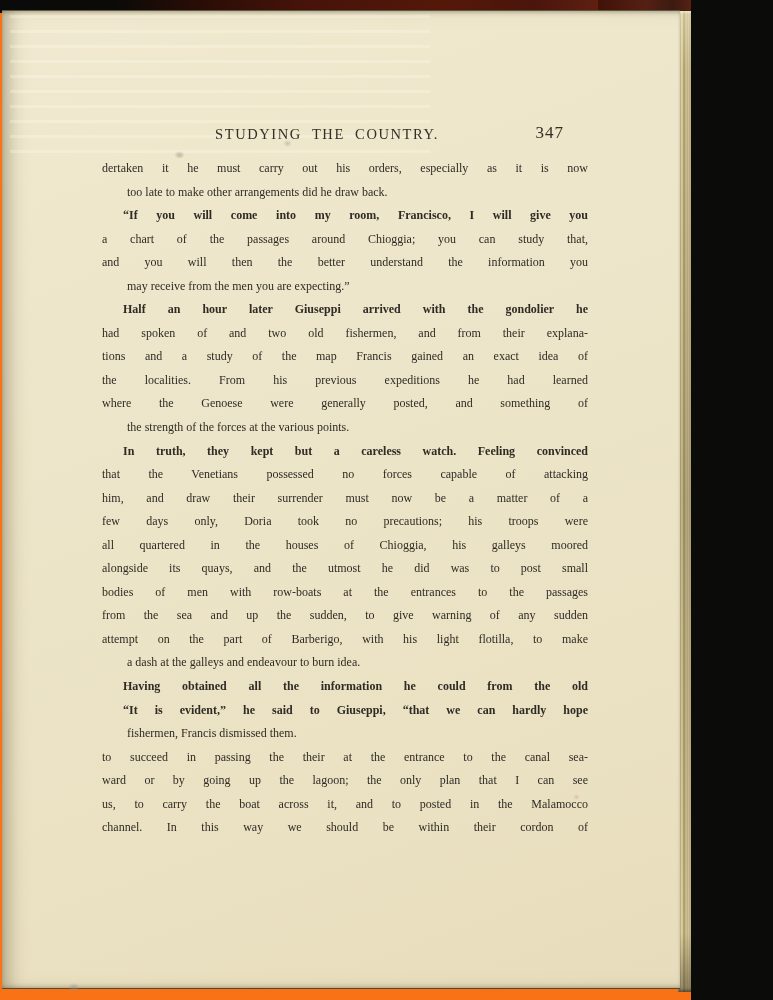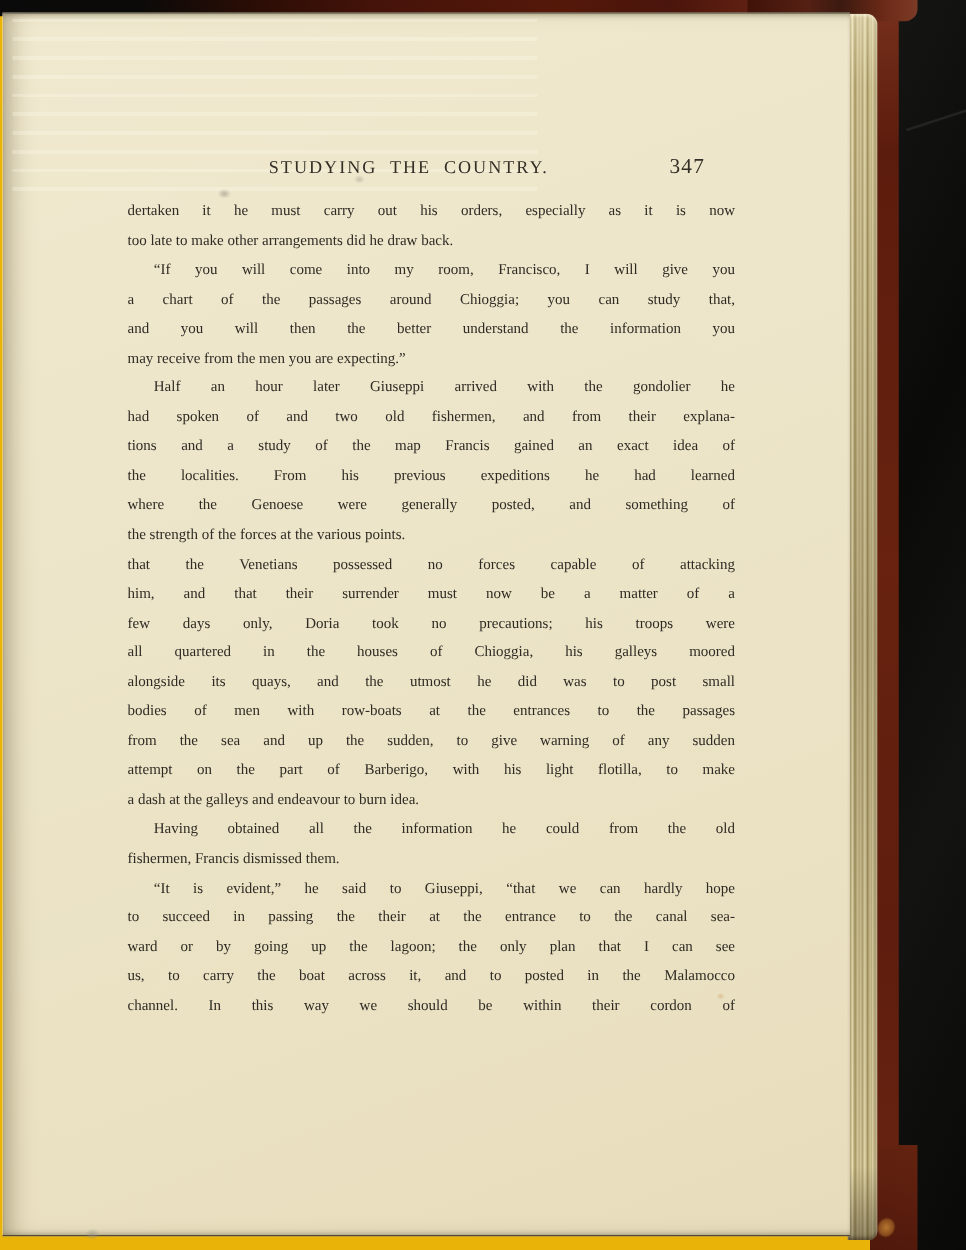--- a/index.html
+++ b/index.html
@@ -1,20 +1,20 @@
 <!DOCTYPE html>
 <html><head>
 <meta charset="utf-8">
 <style>
   html, body { margin: 0; padding: 0; background: #0b0b0a; }
   .scene {
     position: relative;
-    width: 773px; height: 1000px;
+    width: 691px; height: 1000px;
     overflow: hidden;
-    background: #eab308;
+    background: #f97316;
     font-family: "Liberation Serif", "DejaVu Serif", serif;
   }
   
   .right-dark {
     position: absolute; left: 716px; top: 0; width: 57px; height: 1000px;
     background: linear-gradient(115deg, #151514 0%, #0a0a09 35%, #131312 65%, #090908 100%);
   }
   .right-dark .scratch {
     position: absolute; left: 8px; top: 95px; width: 52px; height: 2px;
     background: rgba(120,120,110,0.18); transform: rotate(-18deg);
@@ -98,22 +98,22 @@
   
   .textblock {
     position: absolute; left: 100px; top: 146px; width: 486px;
     color: #2f2b24; font-size: 12px;
   }
   .ln {
     height: 23.55px; line-height: 23.55px;
     text-align: justify; text-align-last: justify;
     overflow: hidden; white-space: nowrap;
   }
-  .ln.end { text-align-last: left; white-space: normal; }
-  .ln.ind { text-indent: 21px; }
+  .ln.end { text-align-last: left; white-space: normal; margin-left: 25px; }
+  .ln.ind { text-indent: 21px; font-weight: bold; }
 </style>
 </head>
 <body>
 
 <div class="scene">
 
   <div class="right-dark">
     <div class="scratch"></div>
   </div>
 
@@ -143,32 +143,33 @@
       <div class="ln ind">“If you will come into my room, Francisco, I will give you</div>
       <div class="ln">a chart of the passages around Chioggia; you can study that,</div>
       <div class="ln">and you will then the better understand the information you</div>
       <div class="ln end">may receive from the men you are expecting.”</div>
       <div class="ln ind">Half an hour later Giuseppi arrived with the gondolier he</div>
       <div class="ln">had spoken of and two old fishermen, and from their explana-</div>
       <div class="ln">tions and a study of the map Francis gained an exact idea of</div>
       <div class="ln">the localities.  From his previous expeditions he had learned</div>
       <div class="ln">where the Genoese were generally posted, and something of</div>
       <div class="ln end">the strength of the forces at the various points.</div>
+      <div class="ln ind">In truth, they kept but a careless watch.  Feeling convinced</div>
       <div class="ln">that the Venetians possessed no forces capable of attacking</div>
-      <div class="ln">him, and that their surrender must now be a matter of a</div>
+      <div class="ln">him, and draw their surrender must now be a matter of a</div>
       <div class="ln">few days only, Doria took no precautions; his troops were</div>
       <div class="ln">all quartered in the houses of Chioggia, his galleys moored</div>
       <div class="ln">alongside its quays, and the utmost he did was to post small</div>
       <div class="ln">bodies of men with row-boats at the entrances to the passages</div>
       <div class="ln">from the sea and up the sudden, to give warning of any sudden</div>
       <div class="ln">attempt on the part of Barberigo, with his light flotilla, to make</div>
       <div class="ln end">a dash at the galleys and endeavour to burn idea.</div>
       <div class="ln ind">Having obtained all the information he could from the old</div>
+      <div class="ln ind">“It is evident,” he said to Giuseppi, “that we can hardly hope</div>
       <div class="ln end">fishermen, Francis dismissed them.</div>
-      <div class="ln ind">“It is evident,” he said to Giuseppi, “that we can hardly hope</div>
       <div class="ln">to succeed in passing the their at the entrance to the canal sea-</div>
       <div class="ln">ward or by going up the lagoon; the only plan that I can see</div>
       <div class="ln">us, to carry the boat across it, and to posted in the Malamocco</div>
       <div class="ln">channel.  In this way we should be within their cordon of</div>
     </div>
 
     <div class="blemish b3"></div>
   </div>
 
 </div>

